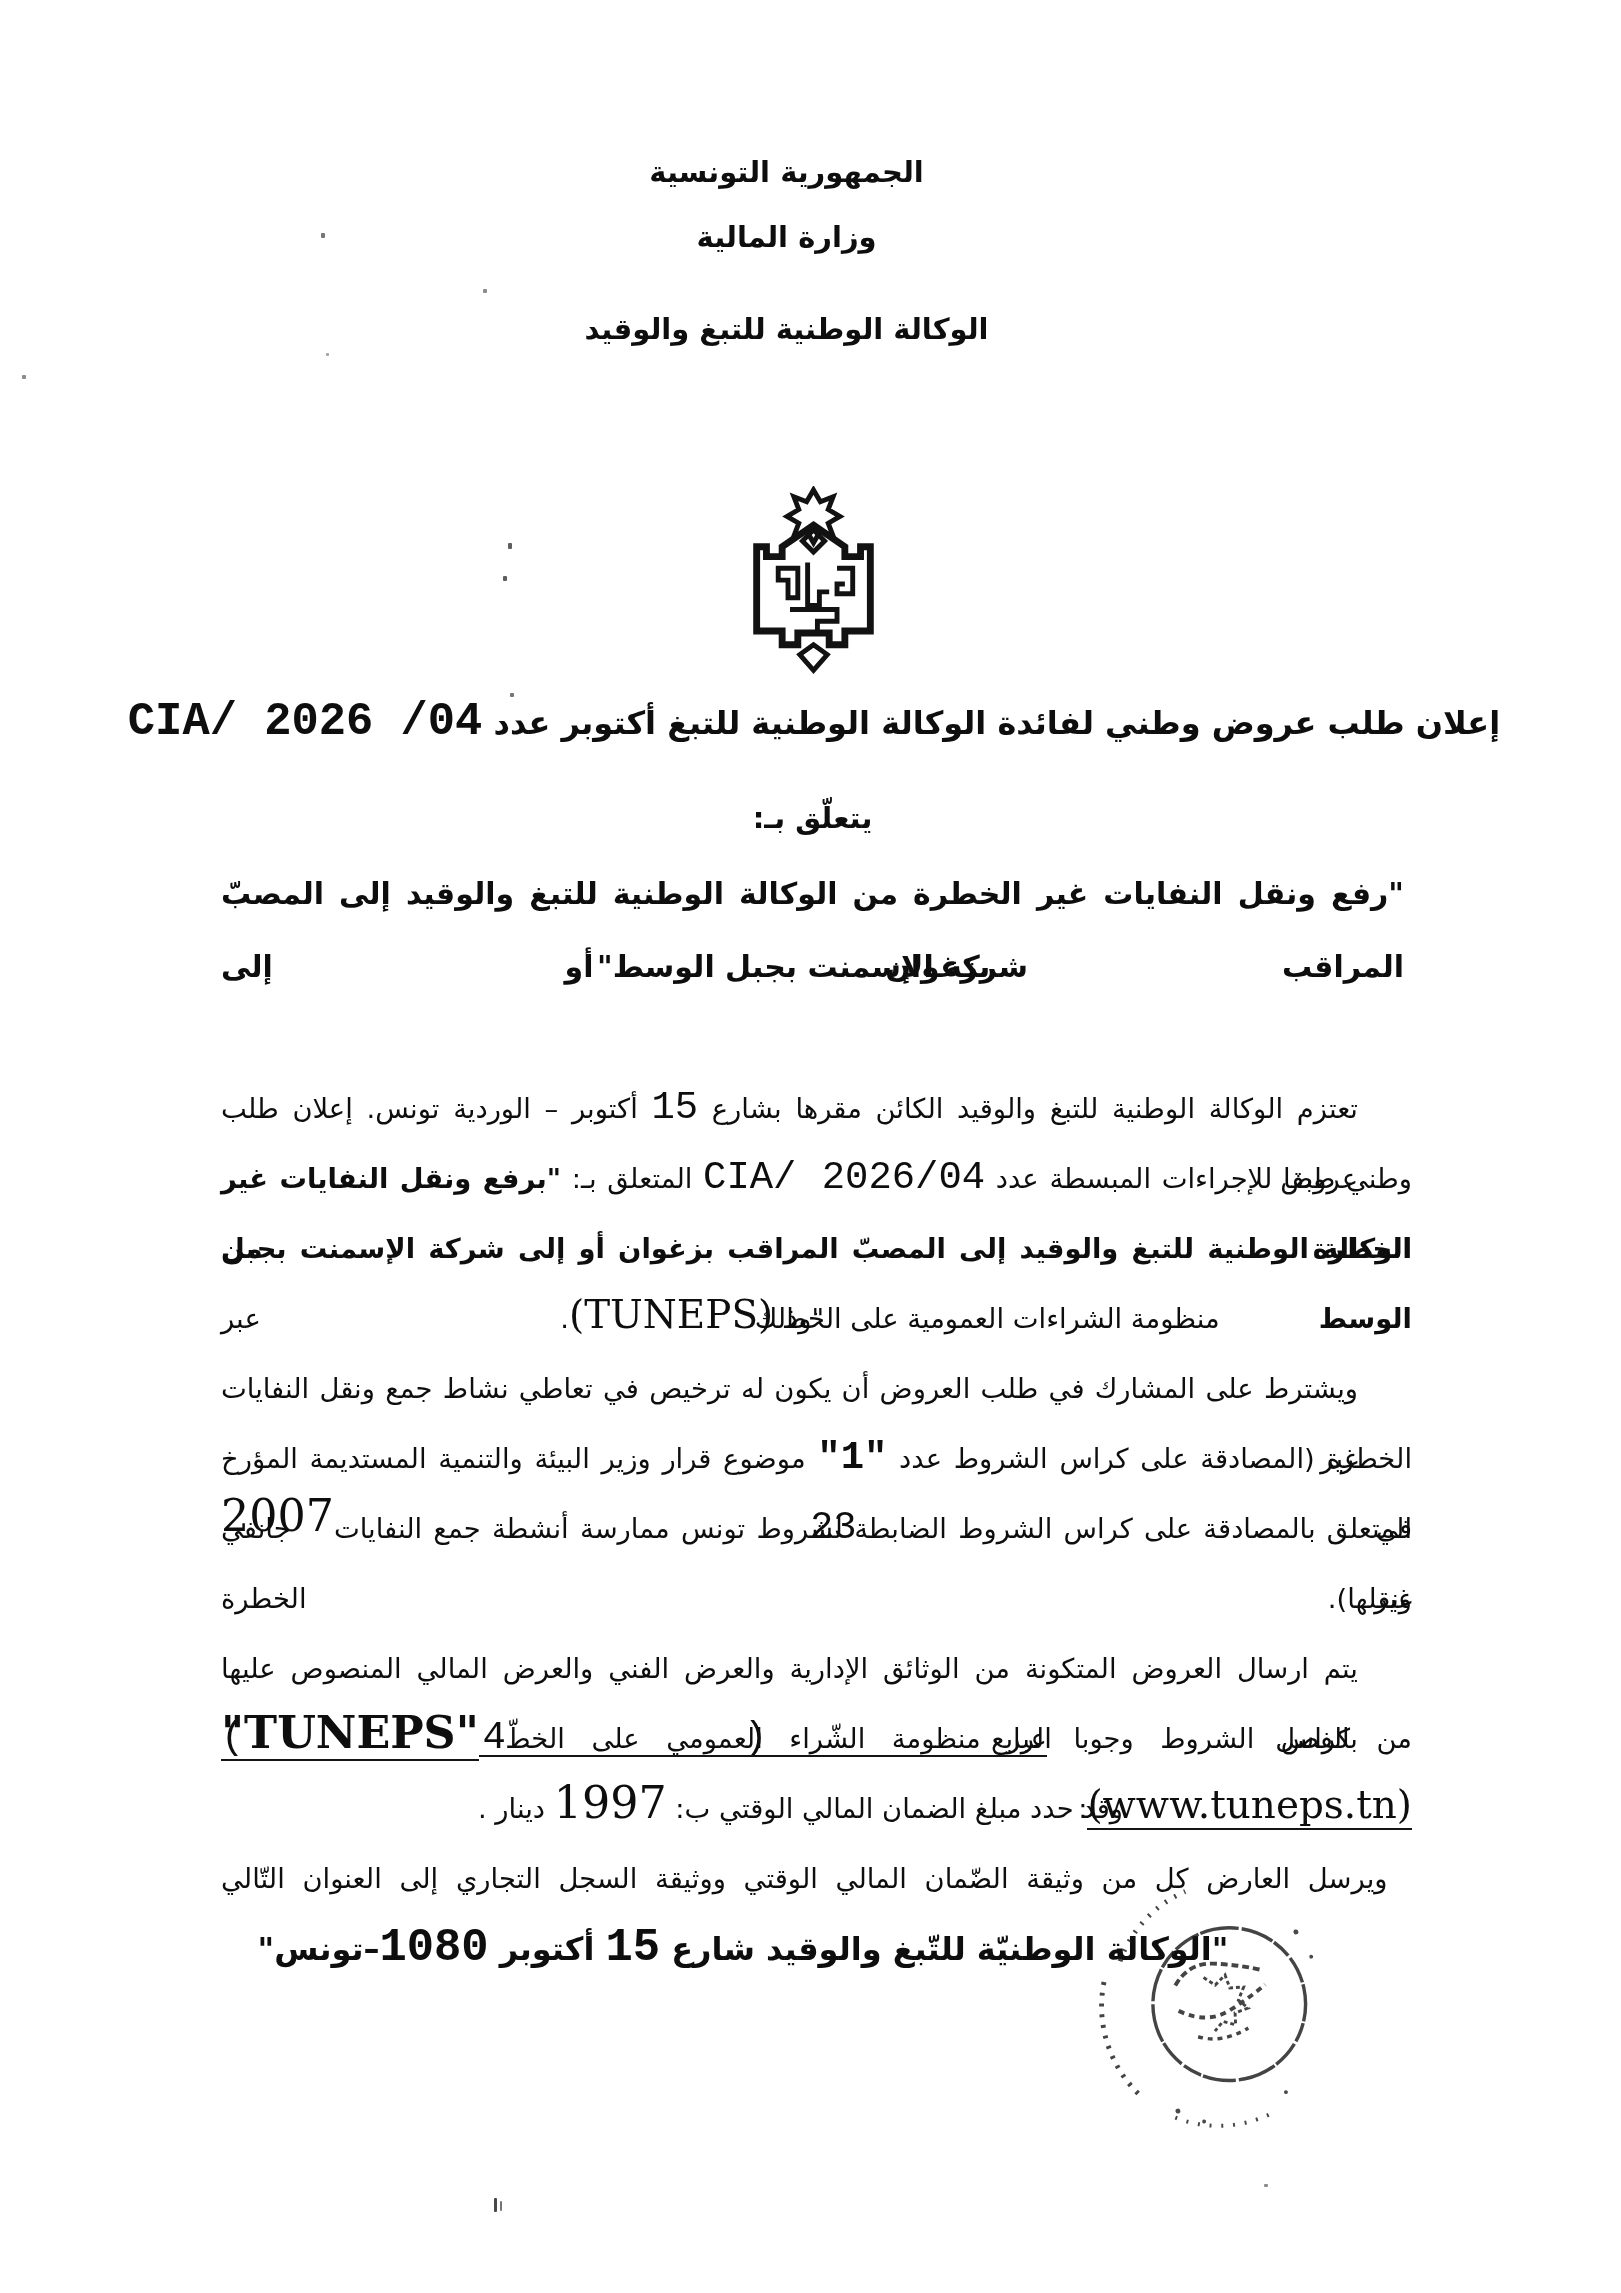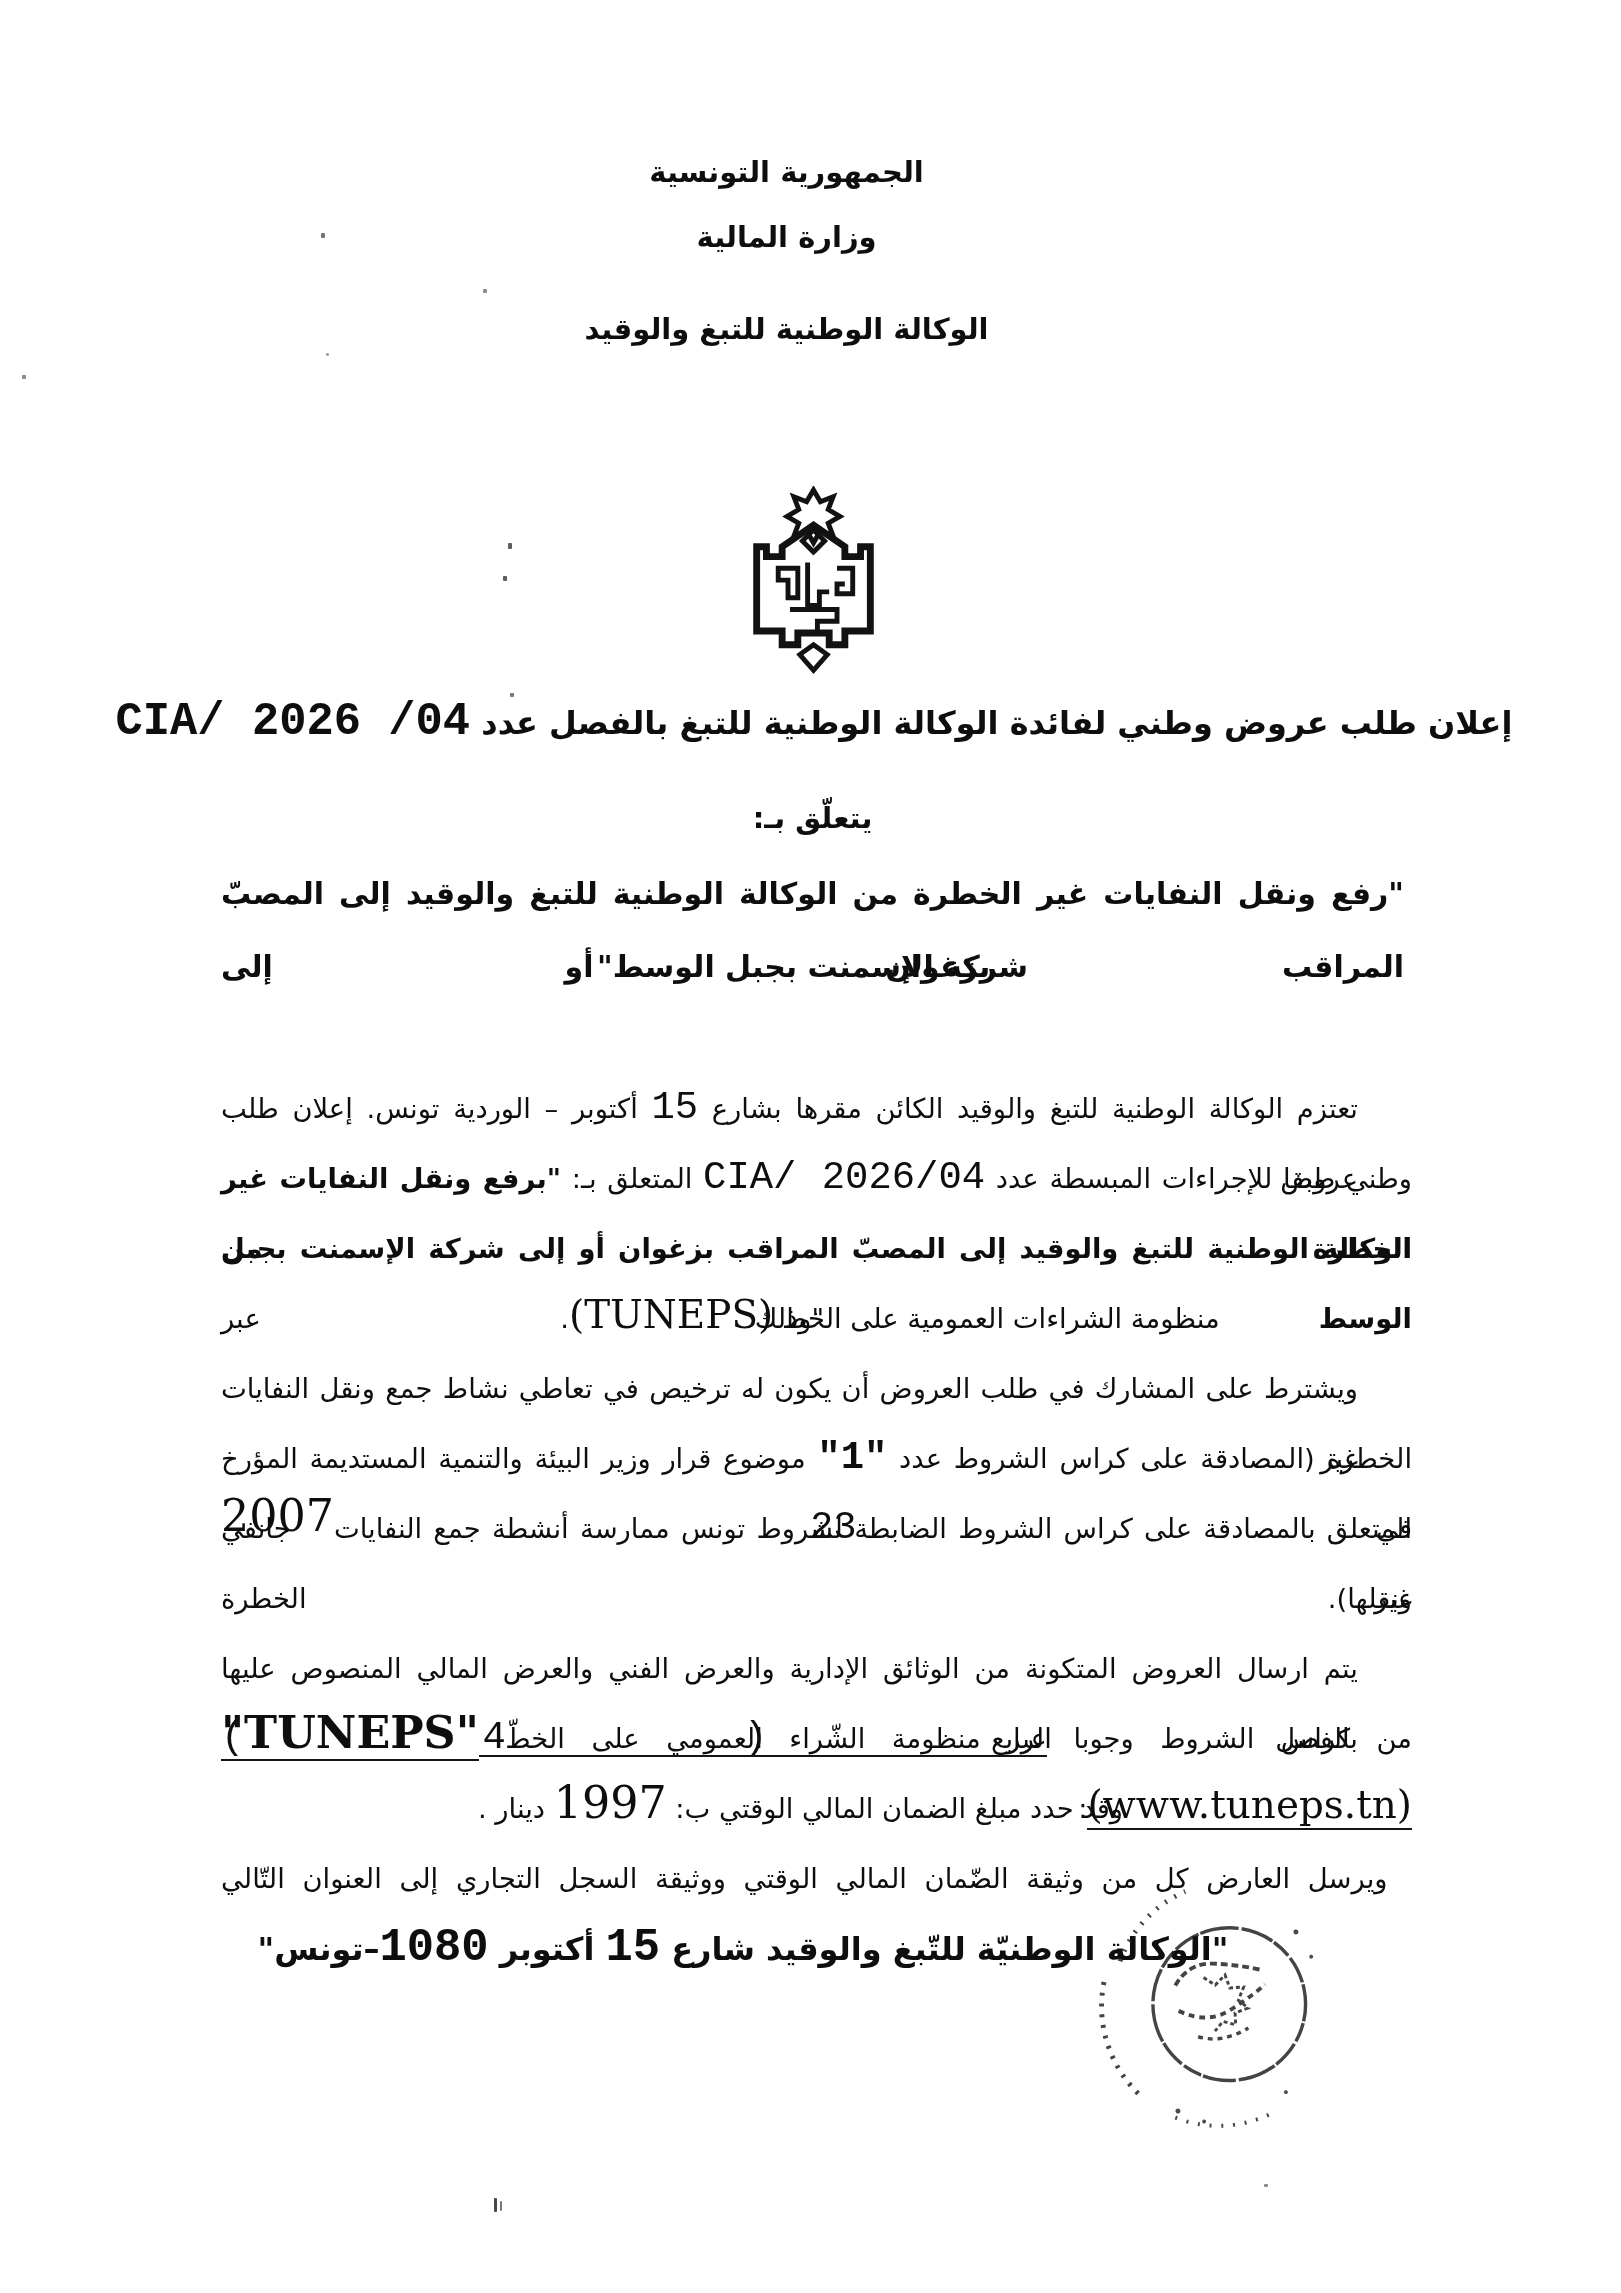--- a/index.html
+++ b/index.html
@@ -62,21 +62,21 @@
       <path d="M80 40 L112 62 L112 72 L128 72 L128 62 L138 62 L138 148 L112 148 L112 162 L96 162 L96 150 L64 150 L64 162 L48 162 L48 148 L22 148 L22 62 L32 62 L32 72 L48 72 L48 62 Z" stroke-width="7"></path>
       <path d="M44 84 h20 v30 h-10 v-18 h-10 z" stroke-width="5"></path>
       <path d="M74 78 v44 h12 v-14 h10" stroke-width="5"></path>
       <path d="M104 84 h16 v26 h-16 v-10 h8" stroke-width="5"></path>
       <path d="M56 126 h48 v12 h-20 v10" stroke-width="5"></path>
       <path d="M80 162 l14 10 -14 16 -14 -16 z" stroke-width="5"></path>
     </g>
   </svg>
 
   <div id="title">
-      <div class="line c"><span>إعلان طلب عروض وطني لفائدة الوكالة الوطنية للتبغ بالفصل عدد </span><span class="big">04/ CIA/ 2026</span></div>
+      <div class="line c"><span>إعلان طلب عروض وطني لفائدة الوكالة الوطنية للتبغ أكتوبر عدد </span><span class="big">04/ CIA/ 2026</span></div>
     </div>
   <div id="concerning">
       <div class="line c"><span>يتعلّق بـ:</span></div>
     </div>
   <div id="subject">
       <div class="line j"><span class="b">"رفع ونقل النفايات غير الخطرة من الوكالة الوطنية للتبغ والوقيد إلى المصبّ المراقب بزغوان أو إلى</span></div>
       <div class="line c"><span class="b">شركة الإسمنت بجبل الوسط"</span></div>
     </div>
   <div id="body">
       <div class="line j ind"><span>تعتزم الوكالة الوطنية للتبغ والوقيد الكائن مقرها بشارع </span><span class="big">15</span><span> أكتوبر – الوردية تونس. إعلان طلب عروض</span></div>

